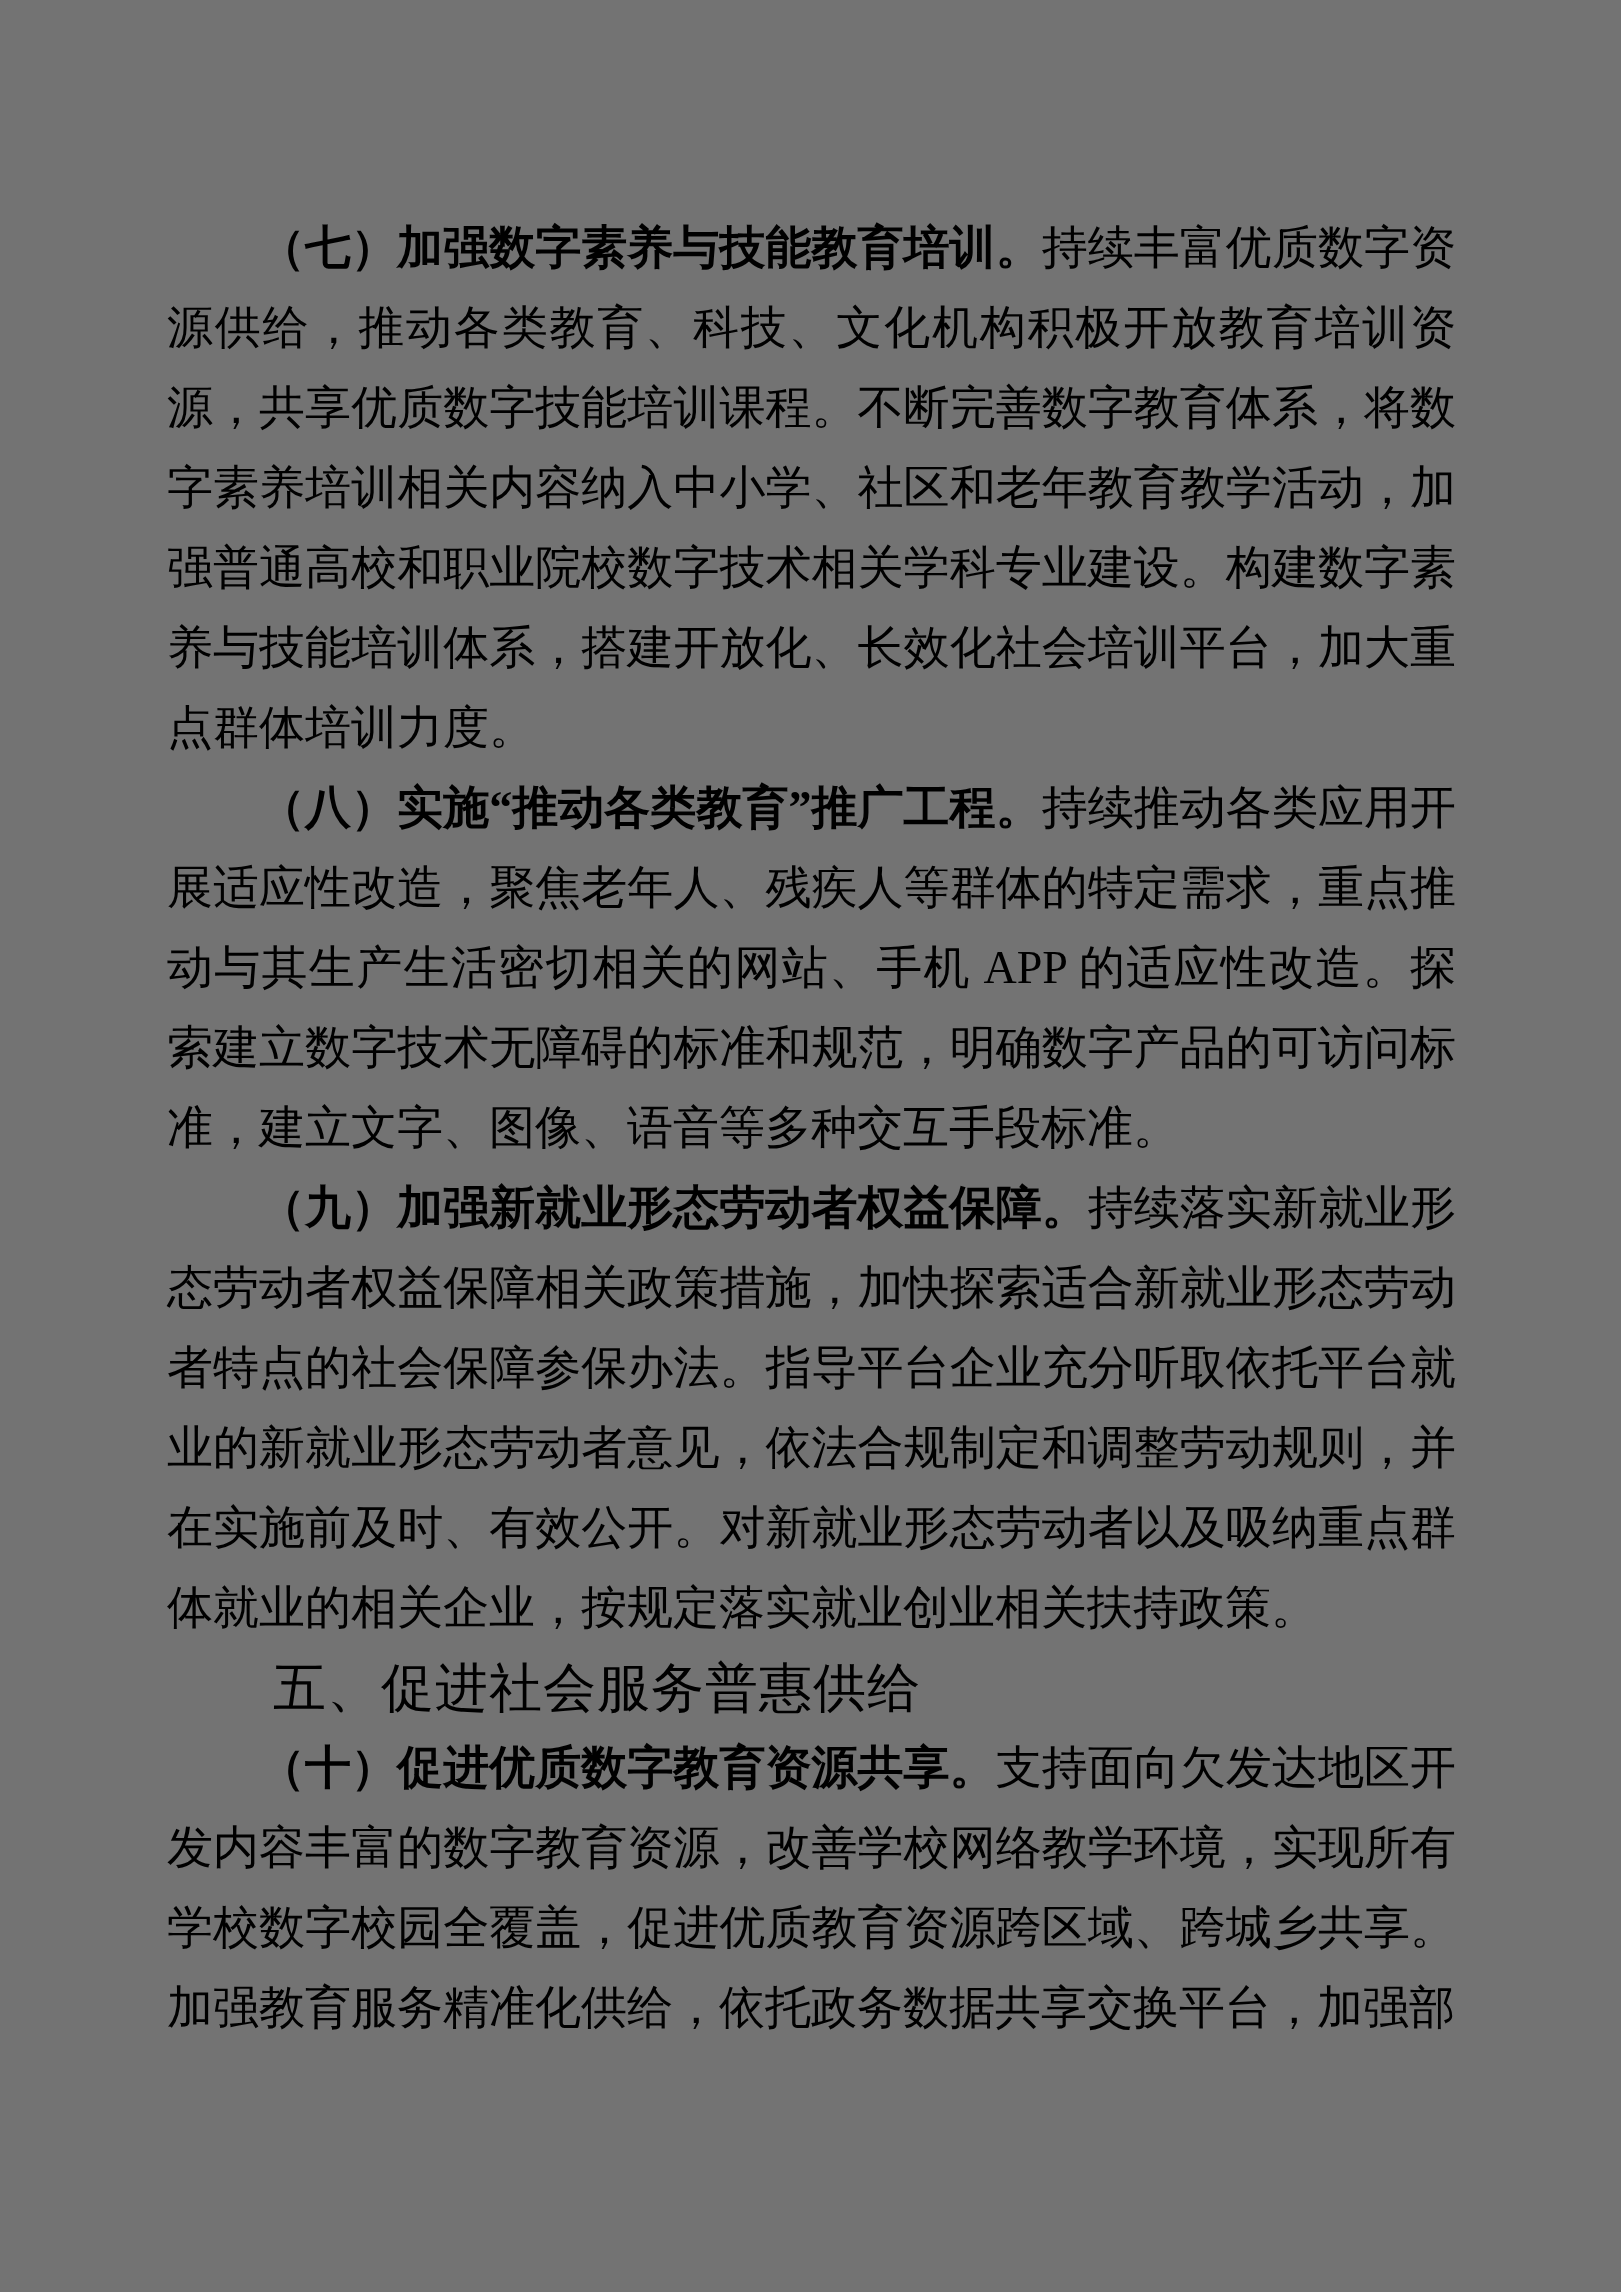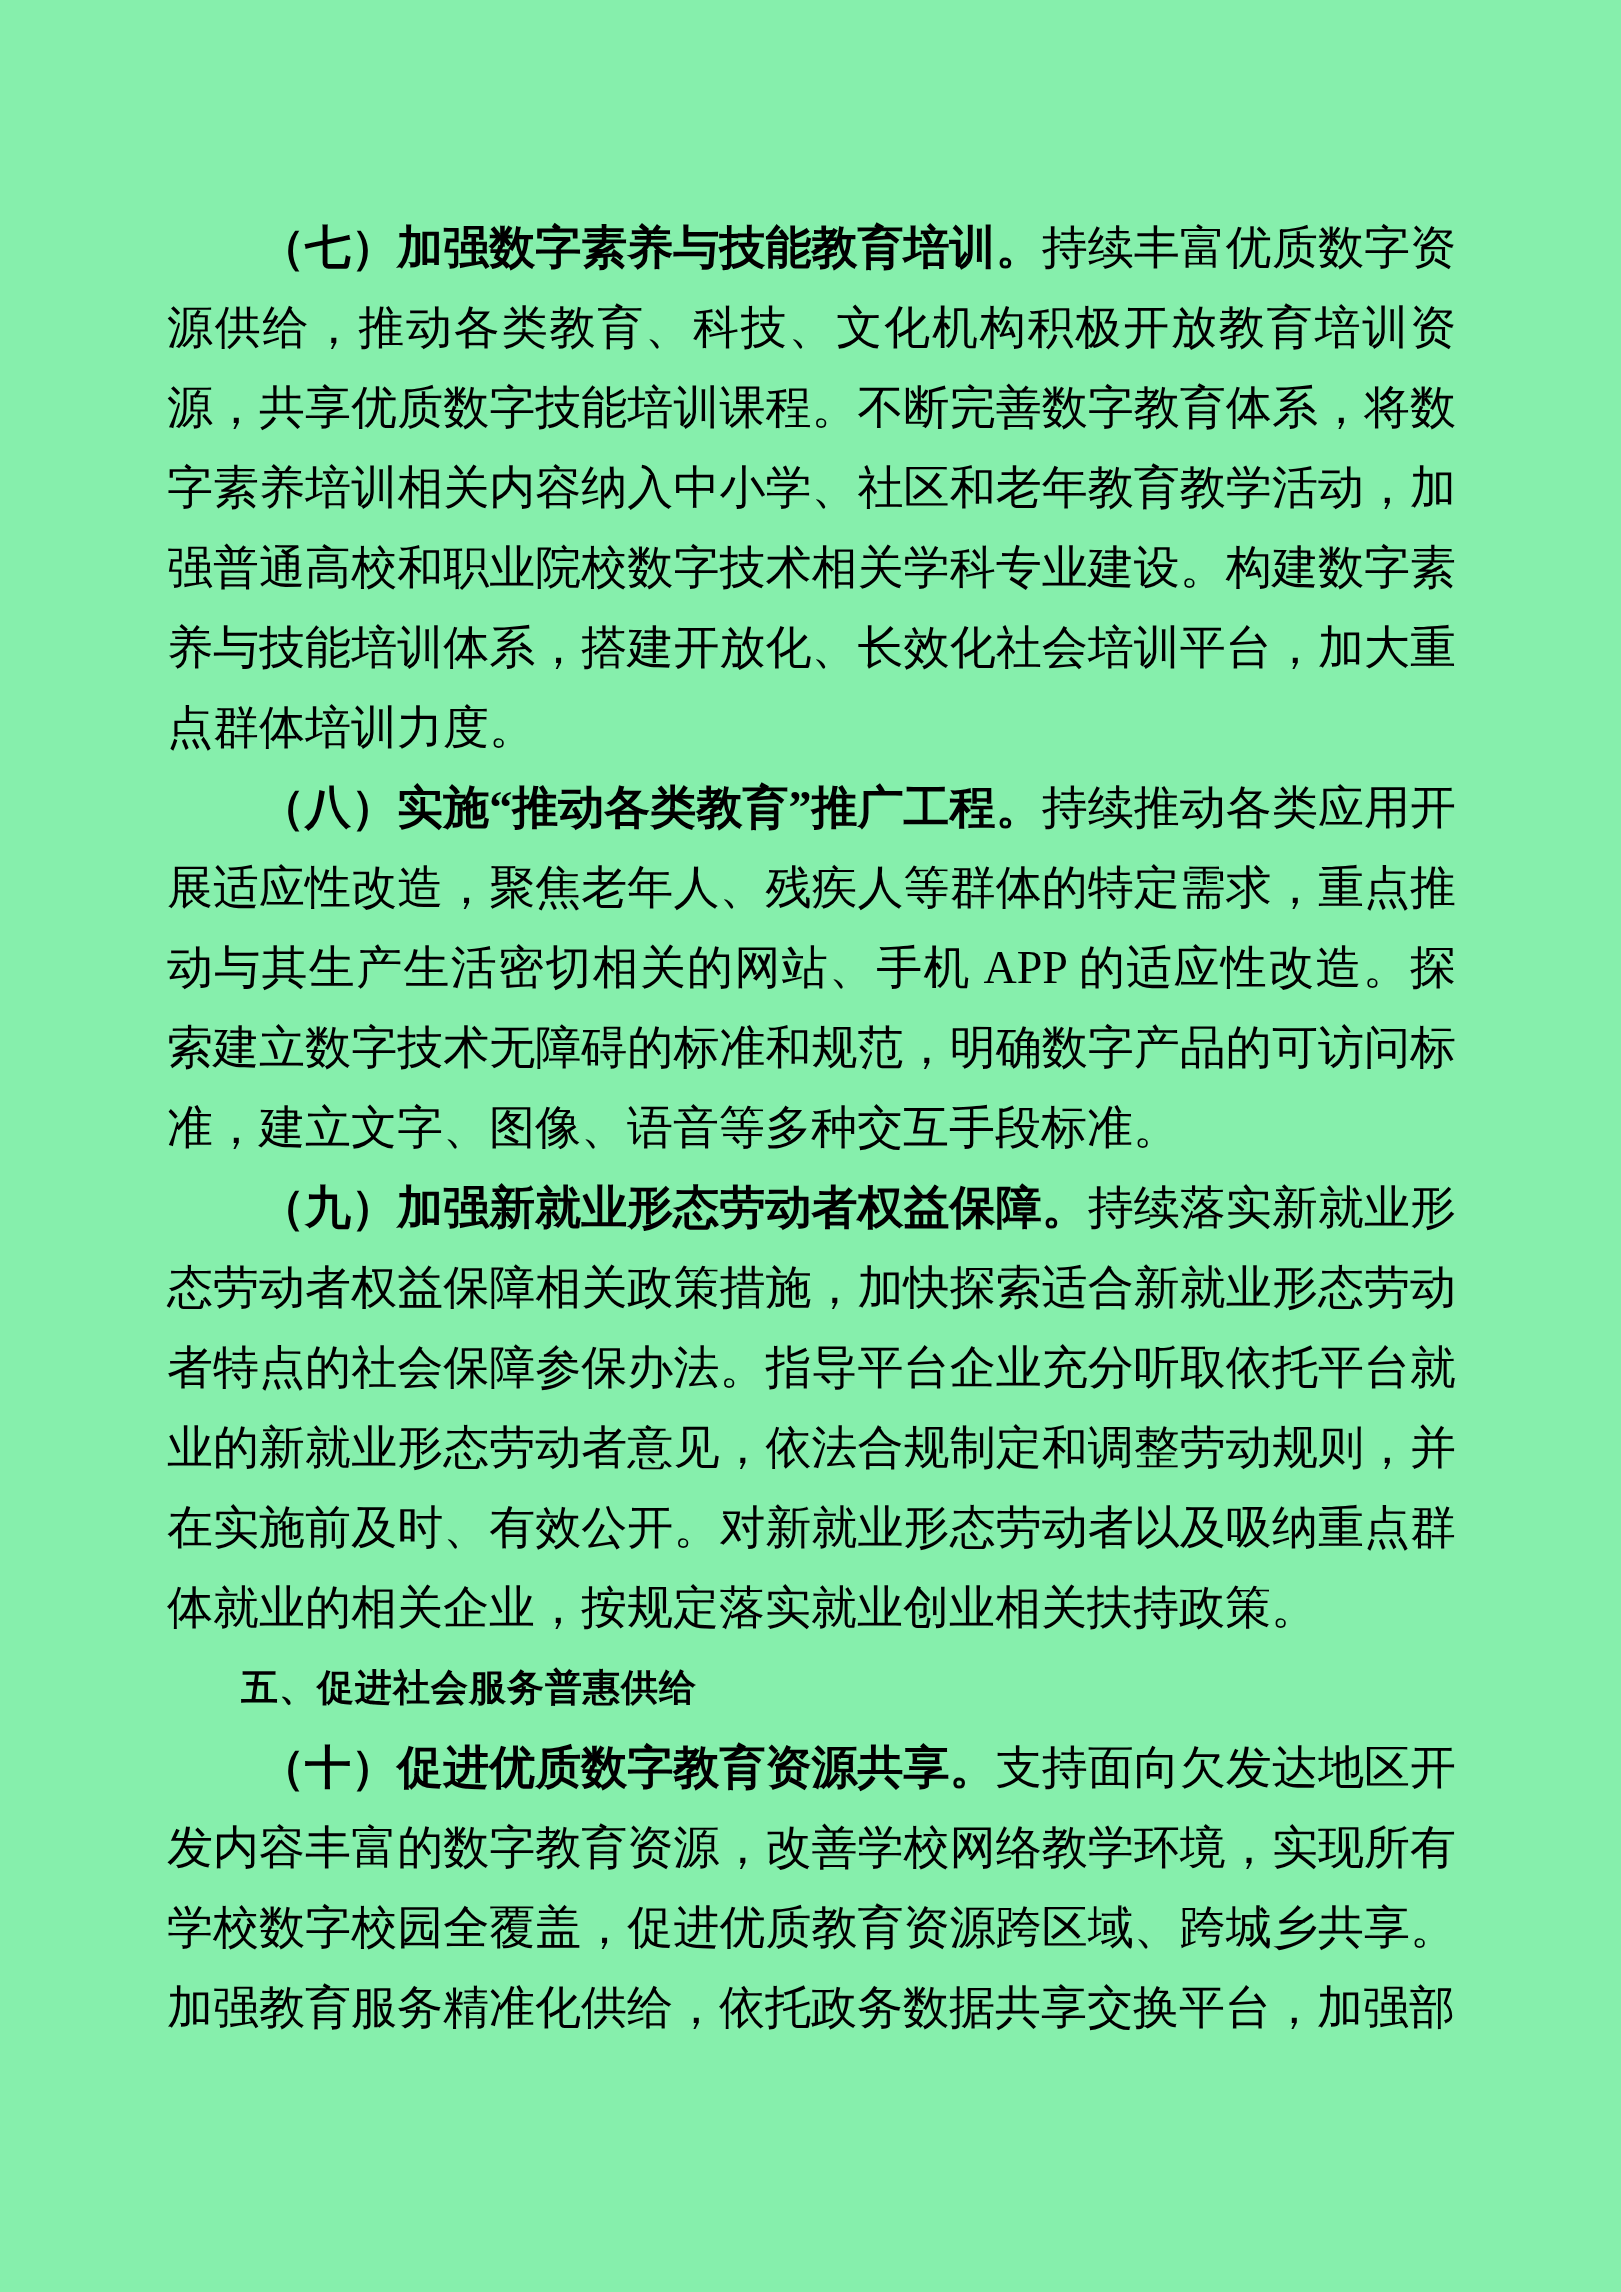--- a/index.html
+++ b/index.html
@@ -5,21 +5,21 @@
   html, body {
     margin: 0;
     padding: 0;
     background: #e8e8e8;
   }
   .page {
     position: relative;
     width: 1621px;
     height: 2293px;
     margin: 0 auto;
-    background: #86efac;
+    background: #737373;
     box-sizing: border-box;
     padding: 208px 165px 0 167px;
     overflow: hidden;
   }
   .doc {
     color: #000000;
     font-family: "Liberation Serif", "DejaVu Serif", serif;
     font-size: 46px;
     line-height: 80px;
   }
@@ -28,24 +28,24 @@
     text-indent: 2em;
     text-align: justify;
     text-justify: inter-ideograph;
     word-break: normal;
   }
   .para .lead {
     font-weight: 700;
   }
   .section-heading {
     margin: 0;
-    font-size: 37px;
+    font-size: 53px;
     line-height: 80px;
     text-indent: 2em;
-    font-weight: 700;
+    font-weight: 400;
     font-family: "Liberation Sans", "DejaVu Sans", sans-serif;
     letter-spacing: 1px;
   }
 </style>
 </head>
 <body>
 
 <div class="page">
   <div class="doc">
 

